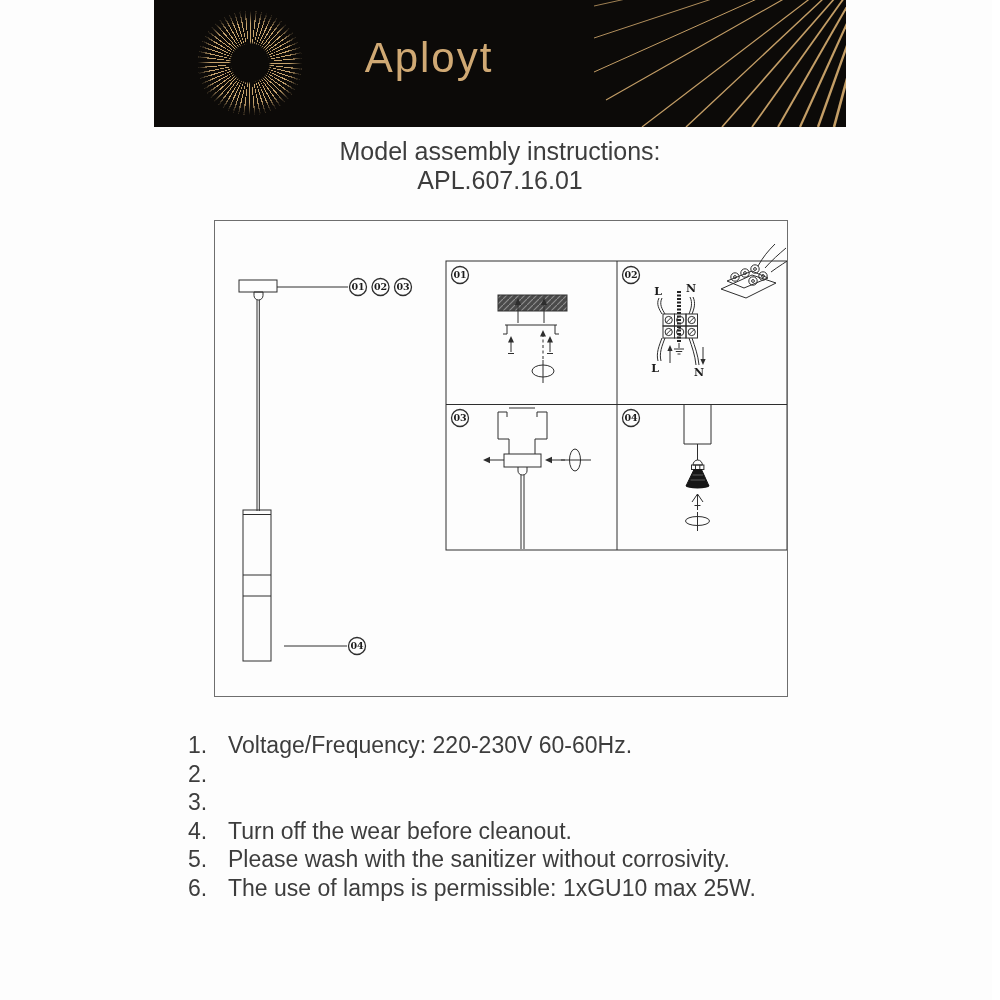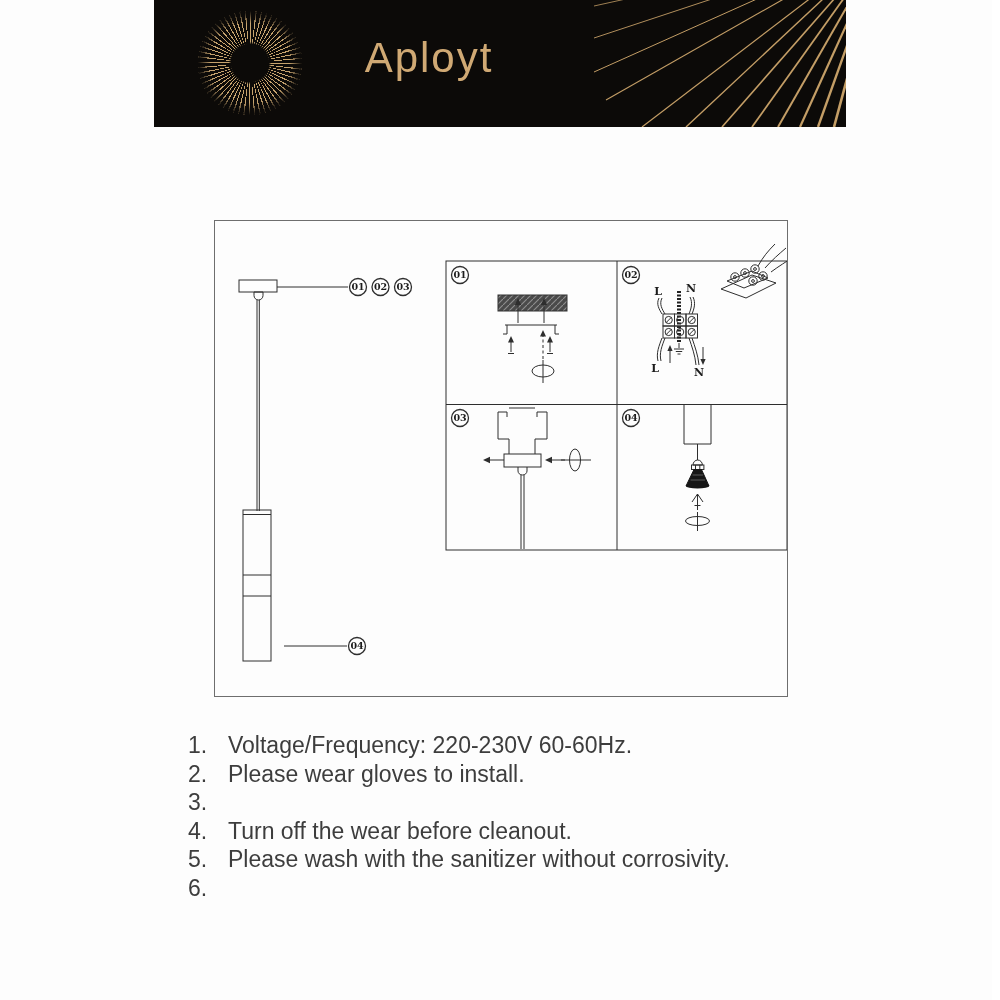--- a/index.html
+++ b/index.html
@@ -56,20 +56,24 @@
         <line x1="290" y1="-58" x2="128" y2="127" stroke-width="1.6"></line>
         <line x1="290" y1="-58" x2="158" y2="127" stroke-width="1.8"></line>
         <line x1="290" y1="-58" x2="184" y2="127" stroke-width="2.0"></line>
         <line x1="290" y1="-58" x2="206" y2="127" stroke-width="2.2"></line>
         <line x1="290" y1="-58" x2="224" y2="127" stroke-width="2.4"></line>
         <line x1="290" y1="-58" x2="240" y2="127" stroke-width="2.6"></line>
       </g>
     </svg>
   </div>
 
+  <div class="title-block">
+    <p class="title-line">Model assembly instructions:</p>
+    <p class="title-line">APL.607.16.01</p>
+  </div>
 
   <div class="diagram">
     <svg width="572" height="475" viewBox="0 0 572 475">
       <defs>
         <pattern id="hatch" width="6" height="6" patternUnits="userSpaceOnUse">
           <rect width="6" height="6" fill="#4a4a4a"></rect>
           <path d="M0,6 L6,0" stroke="#8f8f8f" stroke-width="1.1"></path>
         </pattern>
       </defs>
 
@@ -250,31 +254,31 @@
     </svg>
   </div>
 
   <div class="instructions">
     <div class="inst-row">
       <span class="inst-num">1.</span>
       <span class="inst-text">Voltage/Frequency: 220-230V 60-60Hz.</span>
     </div>
     <div class="inst-row">
       <span class="inst-num">2.</span>
-      <span class="inst-text">Please wear gloves to install.</span>
     </div>
     <div class="inst-row">
       <span class="inst-num">3.</span>
     </div>
     <div class="inst-row">
       <span class="inst-num">4.</span>
       <span class="inst-text">Turn off the wear before cleanout.</span>
     </div>
     <div class="inst-row">
       <span class="inst-num">5.</span>
       <span class="inst-text">Please wash with the sanitizer without corrosivity.</span>
     </div>
     <div class="inst-row">
       <span class="inst-num">6.</span>
+      <span class="inst-text">The use of lamps is permissible: 1xGU10 max 25W.</span>
     </div>
   </div>
 
 </div>
 
 </body></html>

